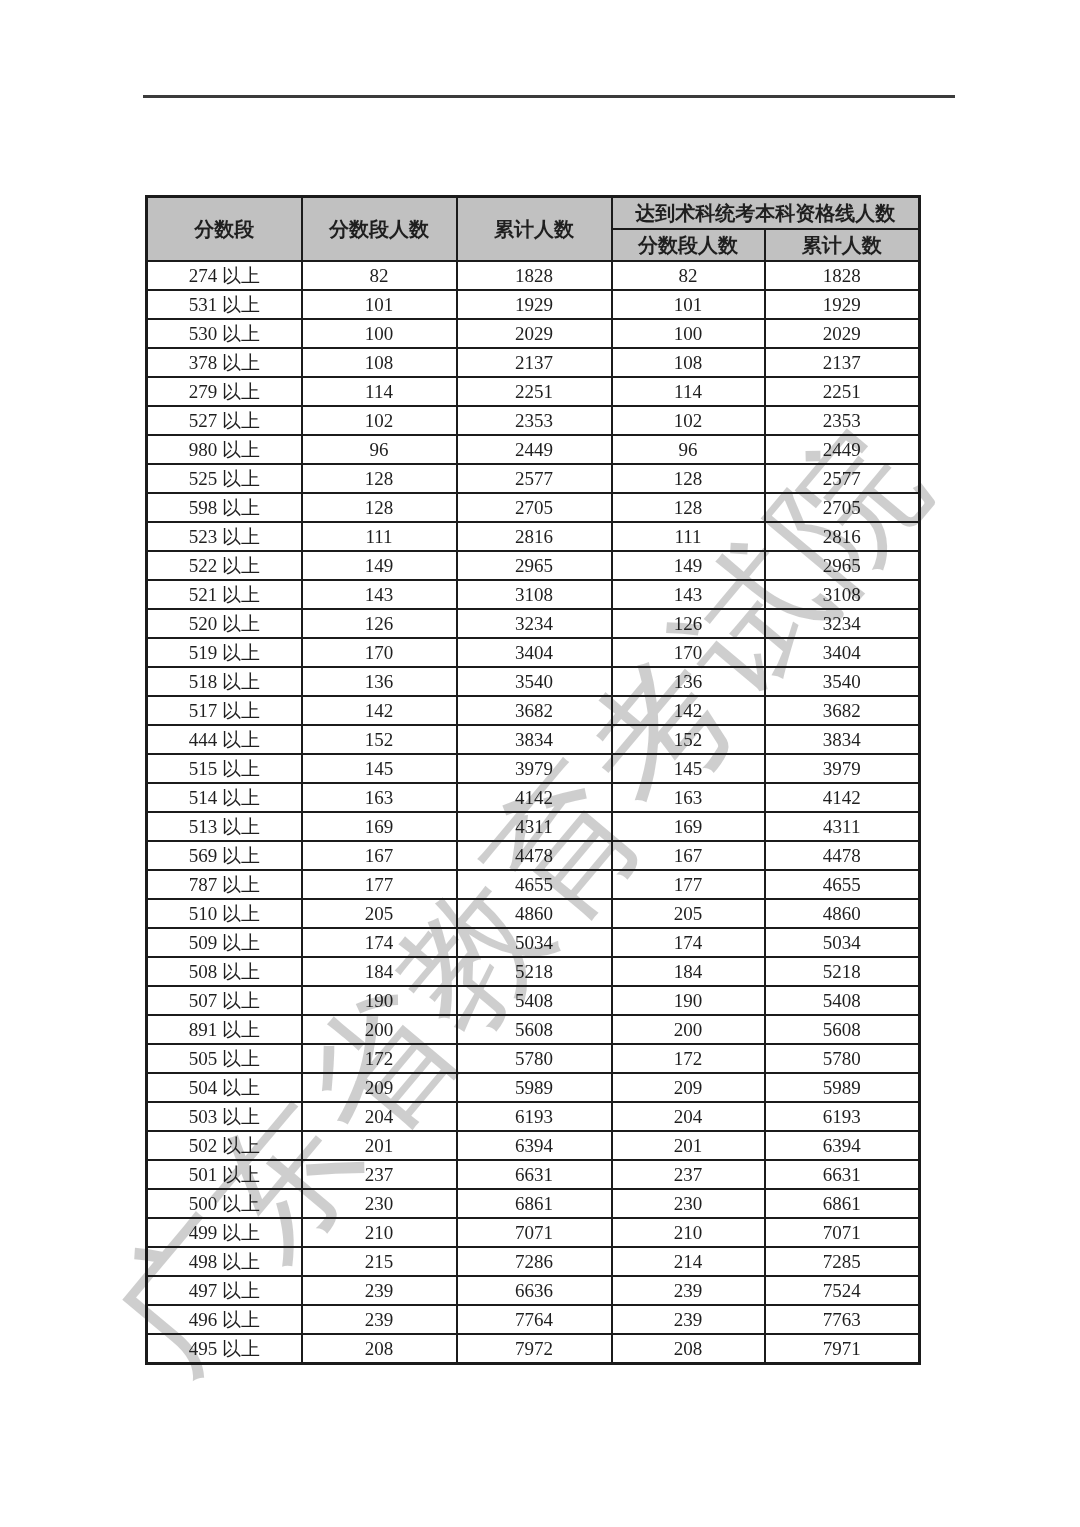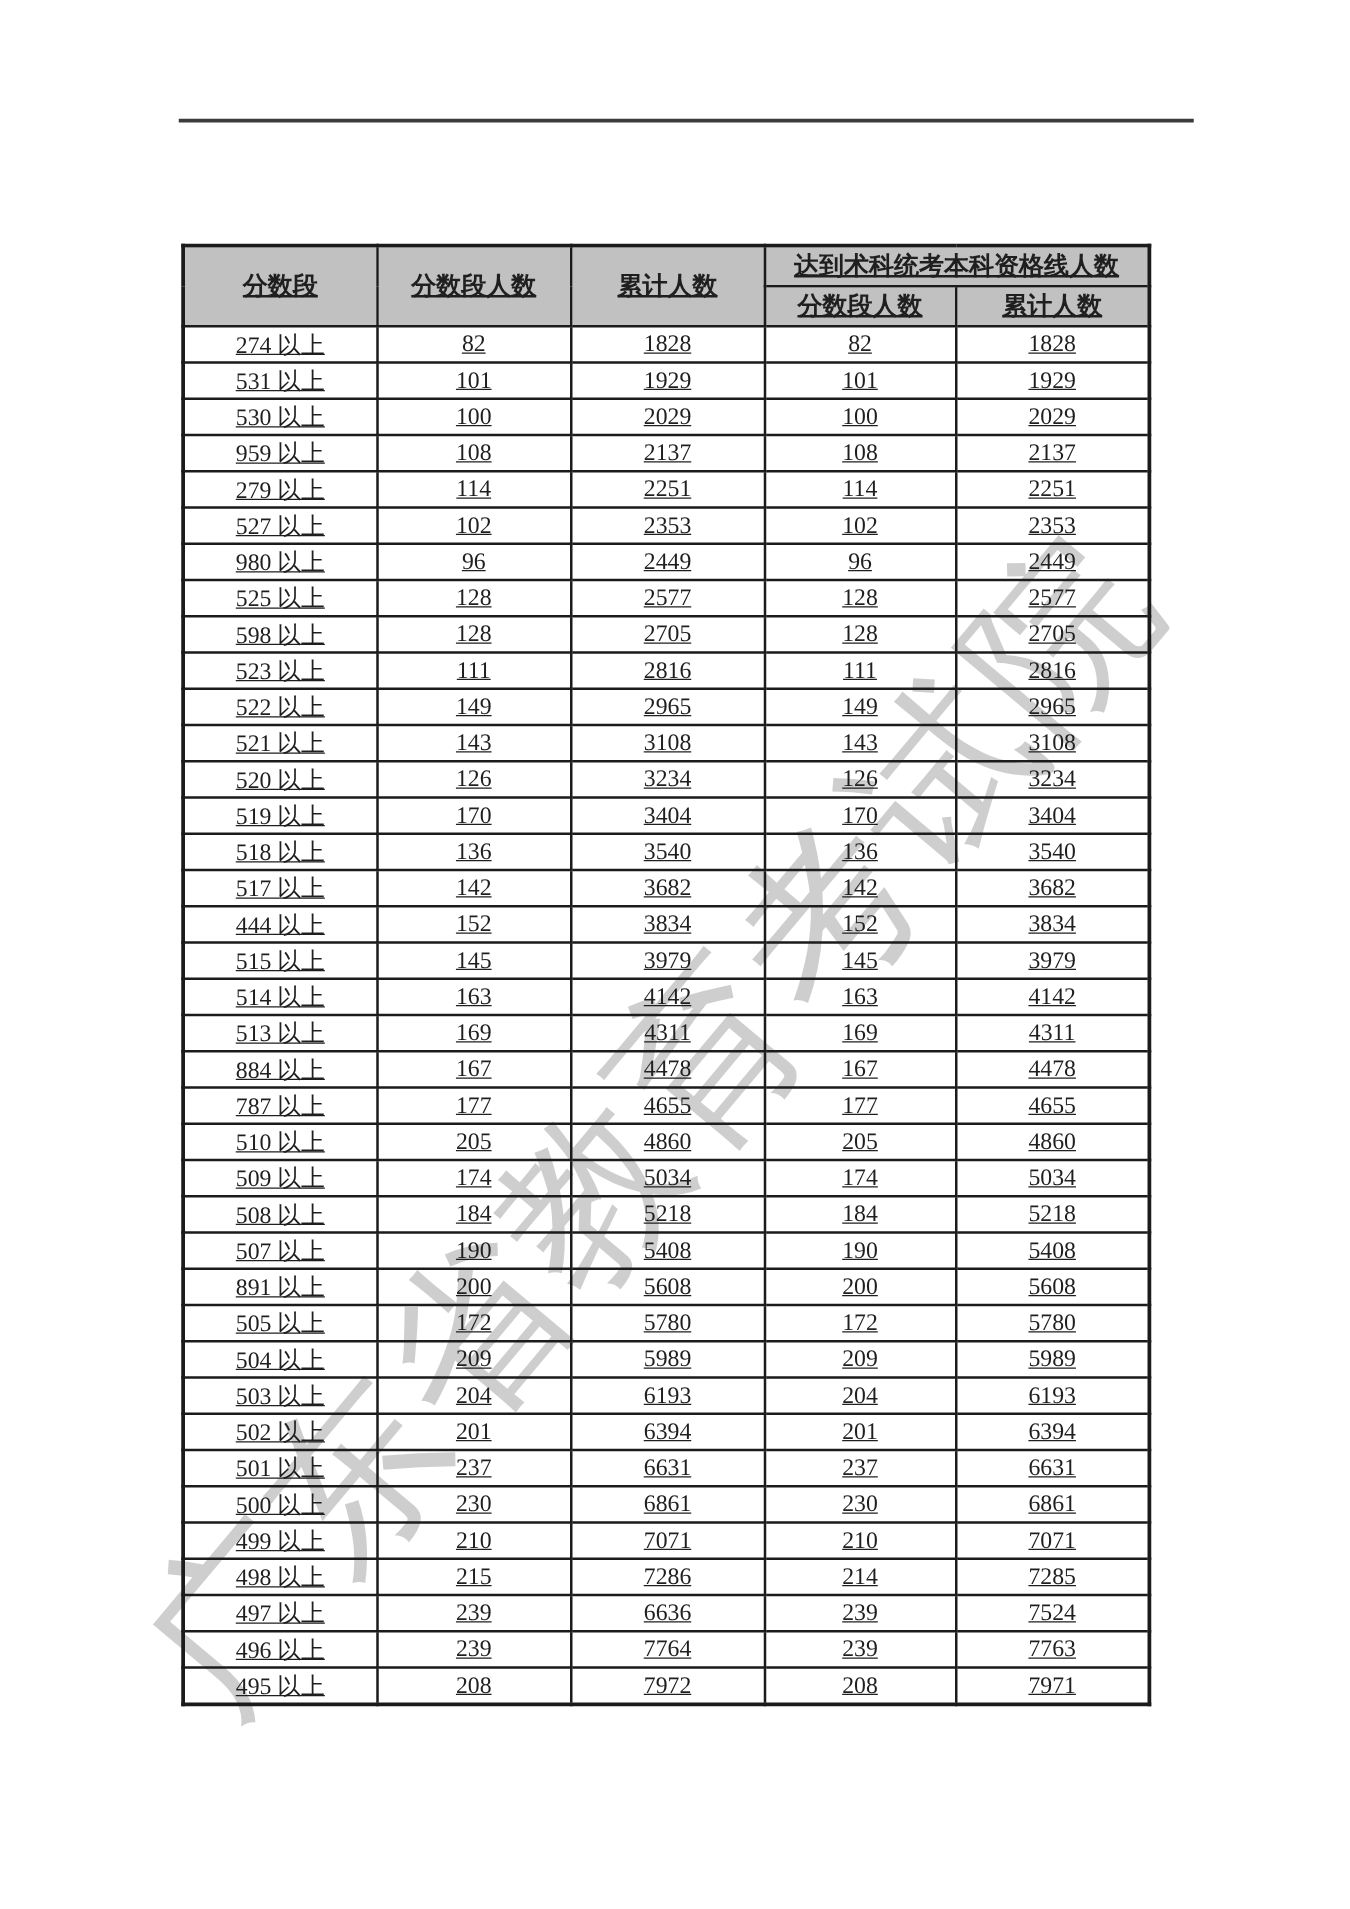--- a/index.html
+++ b/index.html
@@ -38,21 +38,20 @@
   }
   table.score-table {
     position: absolute;
     left: 145px;
     top: 195px;
     width: 773px;
     border-collapse: collapse;
     table-layout: fixed;
     z-index: 1;
     border: 3px solid #1b1b1b;
-    text-decoration: underline;
   }
   .score-table th, .score-table td {
     border: 2px solid #1b1b1b;
     text-align: center;
     vertical-align: middle;
     padding: 0;
     overflow: hidden;
   }
   .score-table thead th {
     background: #c1c1c1;
@@ -112,21 +111,21 @@
           <td>1929</td>
         </tr>
         <tr>
           <td>530 以上</td>
           <td>100</td>
           <td>2029</td>
           <td>100</td>
           <td>2029</td>
         </tr>
         <tr>
-          <td>959 以上</td>
+          <td>378 以上</td>
           <td>108</td>
           <td>2137</td>
           <td>108</td>
           <td>2137</td>
         </tr>
         <tr>
           <td>279 以上</td>
           <td>114</td>
           <td>2251</td>
           <td>114</td>
@@ -231,21 +230,21 @@
           <td>4142</td>
         </tr>
         <tr>
           <td>513 以上</td>
           <td>169</td>
           <td>4311</td>
           <td>169</td>
           <td>4311</td>
         </tr>
         <tr>
-          <td>884 以上</td>
+          <td>569 以上</td>
           <td>167</td>
           <td>4478</td>
           <td>167</td>
           <td>4478</td>
         </tr>
         <tr>
           <td>787 以上</td>
           <td>177</td>
           <td>4655</td>
           <td>177</td>

